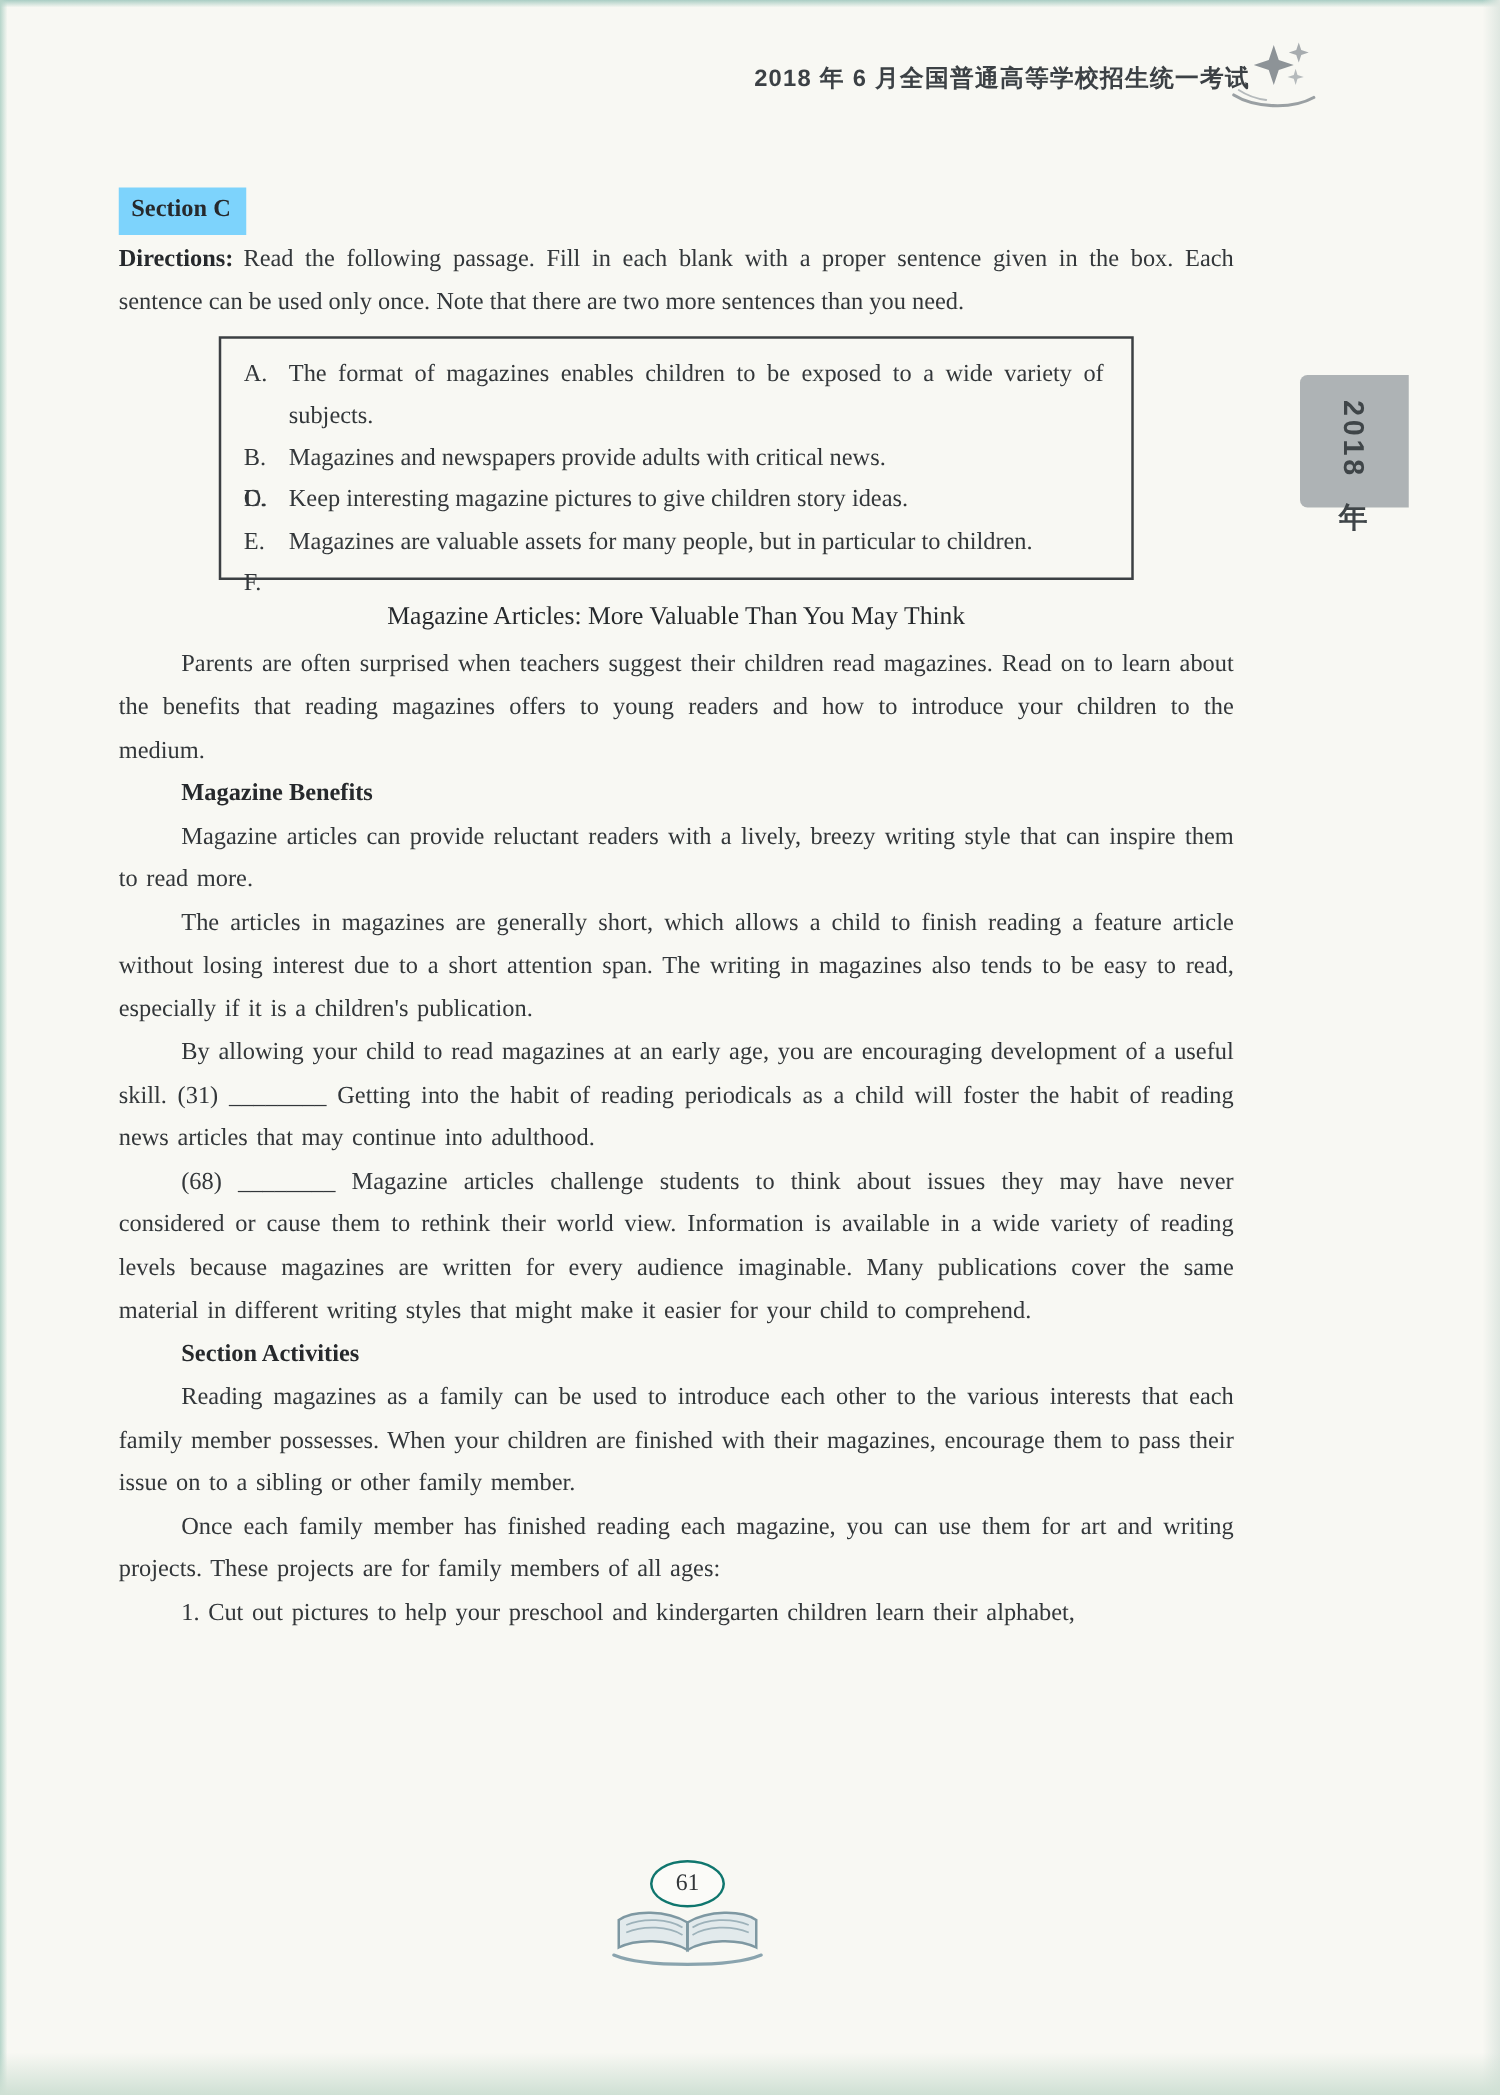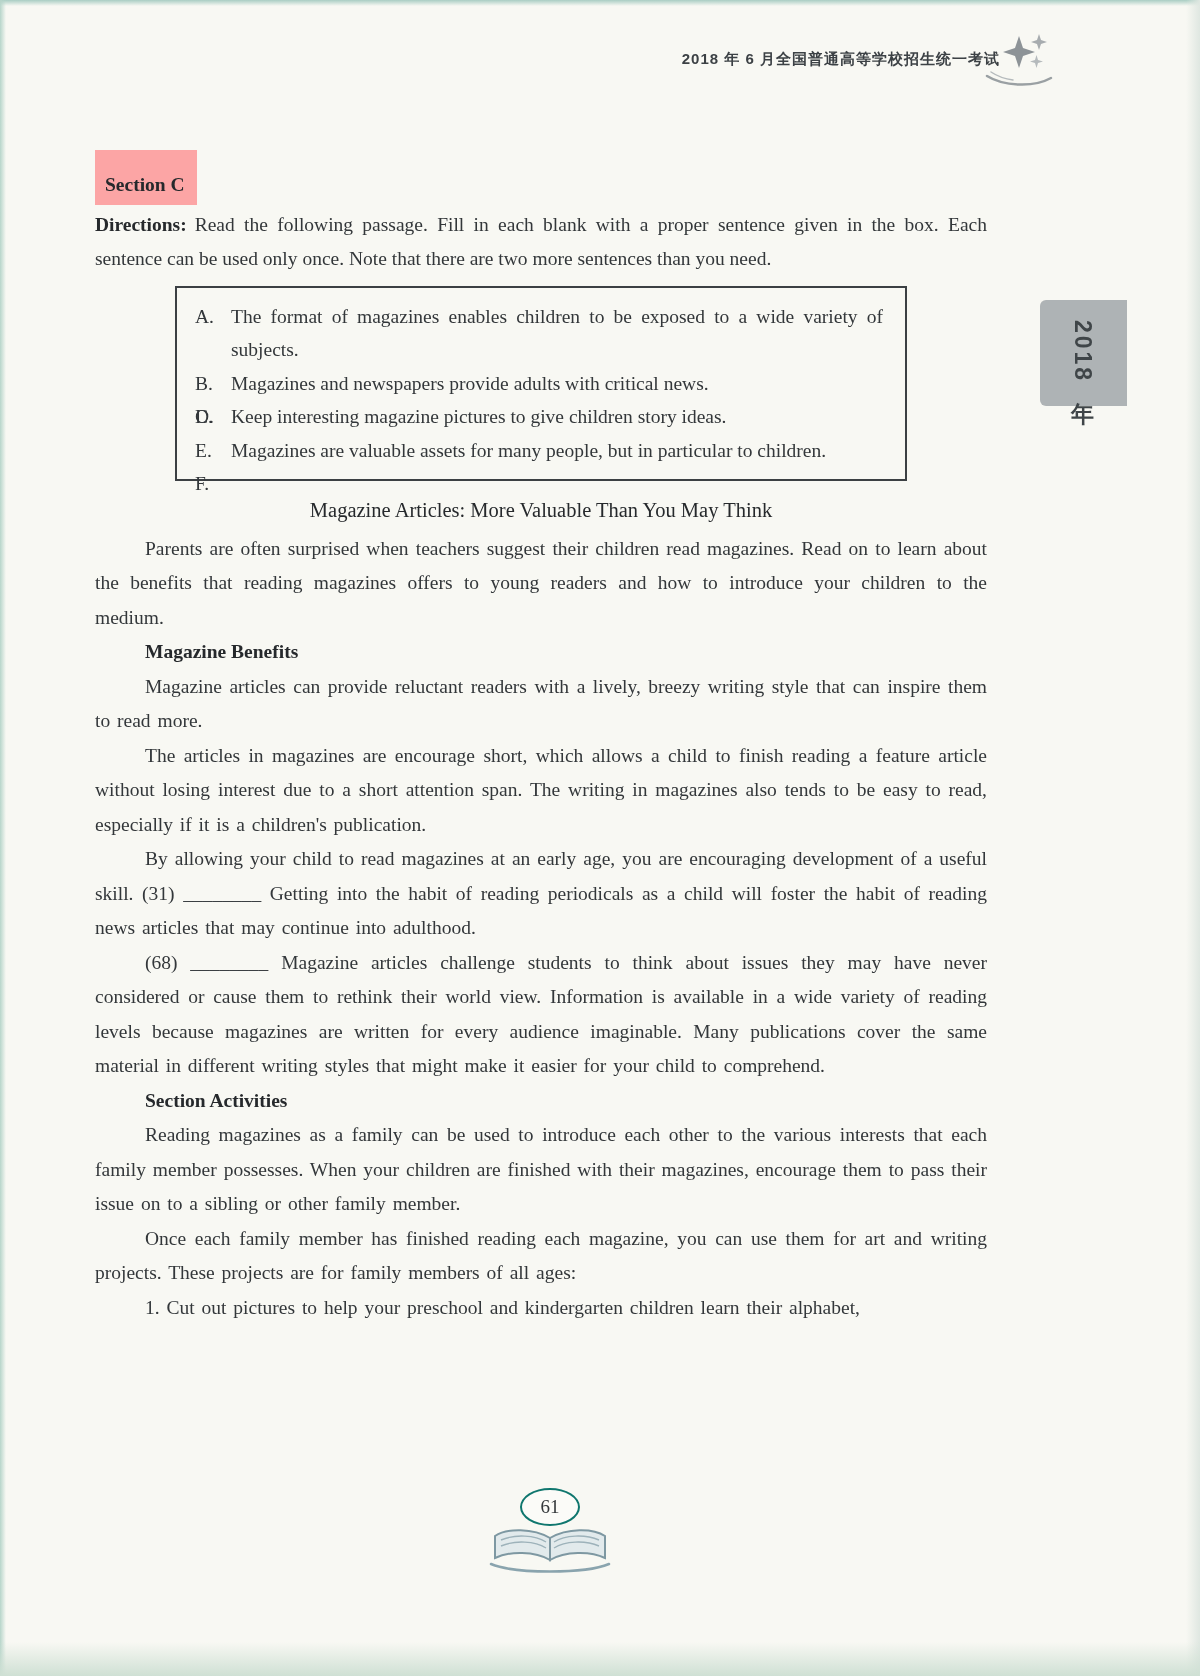--- a/index.html
+++ b/index.html
@@ -22,21 +22,21 @@
   .edge-bottom { position:absolute; left:0; right:0; bottom:0; height:34px;
                  background: linear-gradient(rgba(205,224,212,0), #cfe0d4); }
 
   
   .header-line {
     position: absolute;
     top: 50px; left: 0; width: 1000px;
     text-align: right;
     font-family: "Liberation Sans", sans-serif;
     font-weight: bold;
-    font-size: 15px;
+    font-size: 19px;
     color: #3c4145;
     letter-spacing: 1px;
   }
   .star-decoration {
     position: absolute;
     top: 30px; left: 985px;
     width: 70px; height: 66px;
   }
 
   
@@ -59,24 +59,24 @@
   .content {
     position: absolute;
     top: 150px; left: 95px;
     width: 892px;
     font-size: 19.5px;
     line-height: 34.5px;
   }
 
   .section-label {
     display: inline-block;
-    background: #fca5a5;
+    background: #7dd3fc;
     font-weight: bold;
     font-size: 19.5px;
-    padding: 18px 12px 2px 10px;
+    padding: 1px 12px 2px 10px;
     margin-bottom: 3px;
     color: #26292c;
   }
 
   .directions { margin: 0; text-align: justify; }
   .directions .dir-label { font-weight: bold; color:#26292c; margin-right: 8px; }
 
   
   .options-box {
     box-sizing: border-box;
@@ -170,21 +170,21 @@
       <div class="opt">
         <span class="opt-label">F.</span>
       </div>
     </div>
 
     <h2 class="passage-title">Magazine Articles: More Valuable Than You May Think</h2>
 
     <p class="para">Parents are often surprised when teachers suggest their children read magazines. Read on to learn about the benefits that reading magazines offers to young readers and how to introduce your children to the medium.</p>
     <p class="sub-heading">Magazine Benefits</p>
     <p class="para">Magazine articles can provide reluctant readers with a lively, breezy writing style that can inspire them to read more.</p>
-    <p class="para">The articles in magazines are encourage short, which allows a child to finish reading a feature article without losing interest due to a short attention span. The writing in magazines also tends to be easy to read, especially if it is a children's publication.</p>
+    <p class="para">The articles in magazines are generally short, which allows a child to finish reading a feature article without losing interest due to a short attention span. The writing in magazines also tends to be easy to read, especially if it is a children's publication.</p>
     <p class="para">By allowing your child to read magazines at an early age, you are encouraging development of a useful skill. (31) ________  Getting into the habit of reading periodicals as a child will foster the habit of reading news articles that may continue into adulthood.</p>
     <p class="para">(68) ________  Magazine articles challenge students to think about issues they may have never considered or cause them to rethink their world view. Information is available in a wide variety of reading levels because magazines are written for every audience imaginable. Many publications cover the same material in different writing styles that might make it easier for your child to comprehend.</p>
     <p class="sub-heading">Section Activities</p>
     <p class="para">Reading magazines as a family can be used to introduce each other to the various interests that each family member possesses. When your children are finished with their magazines, encourage them to pass their issue on to a sibling or other family member.</p>
     <p class="para">Once each family member has finished reading each magazine, you can use them for art and writing projects. These projects are for family members of all ages:</p>
     <p class="para">1. Cut out pictures to help your preschool and kindergarten children learn their alphabet,</p>
 
   </div>
 
   <div class="footer">

